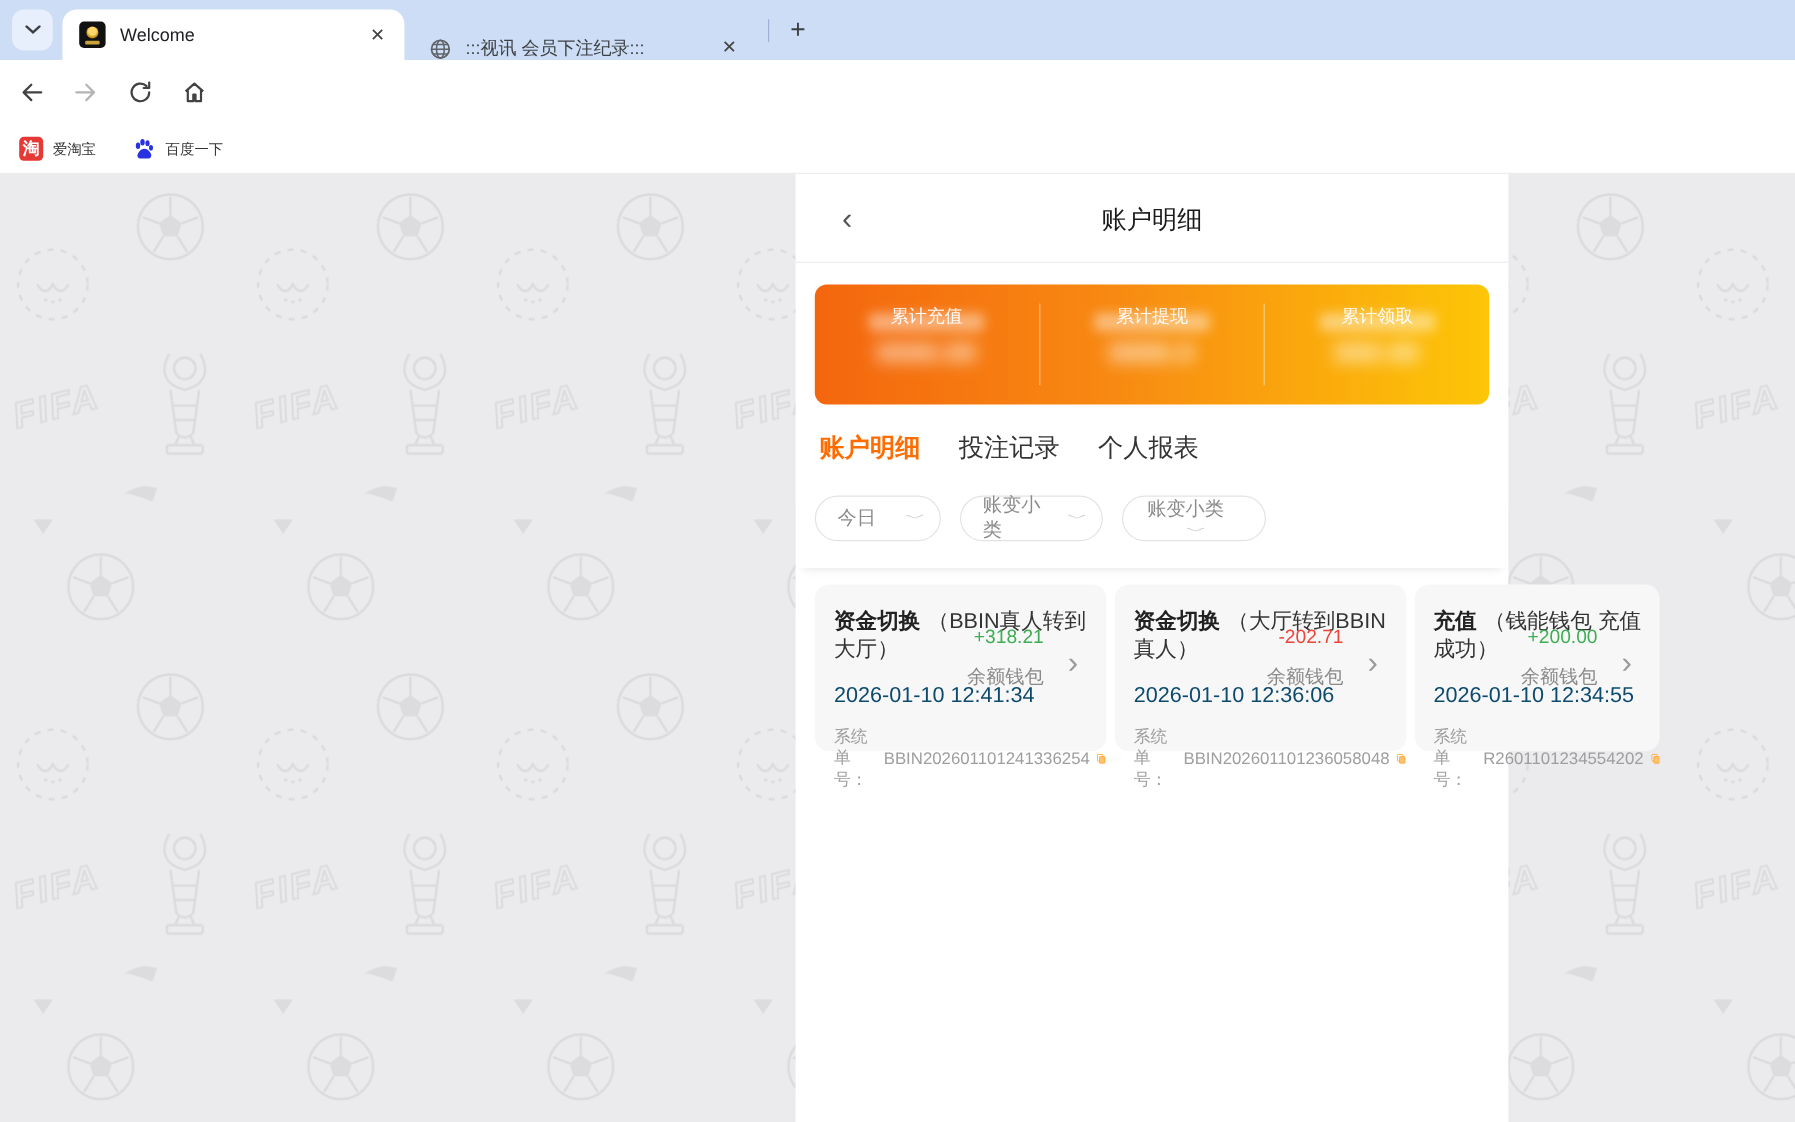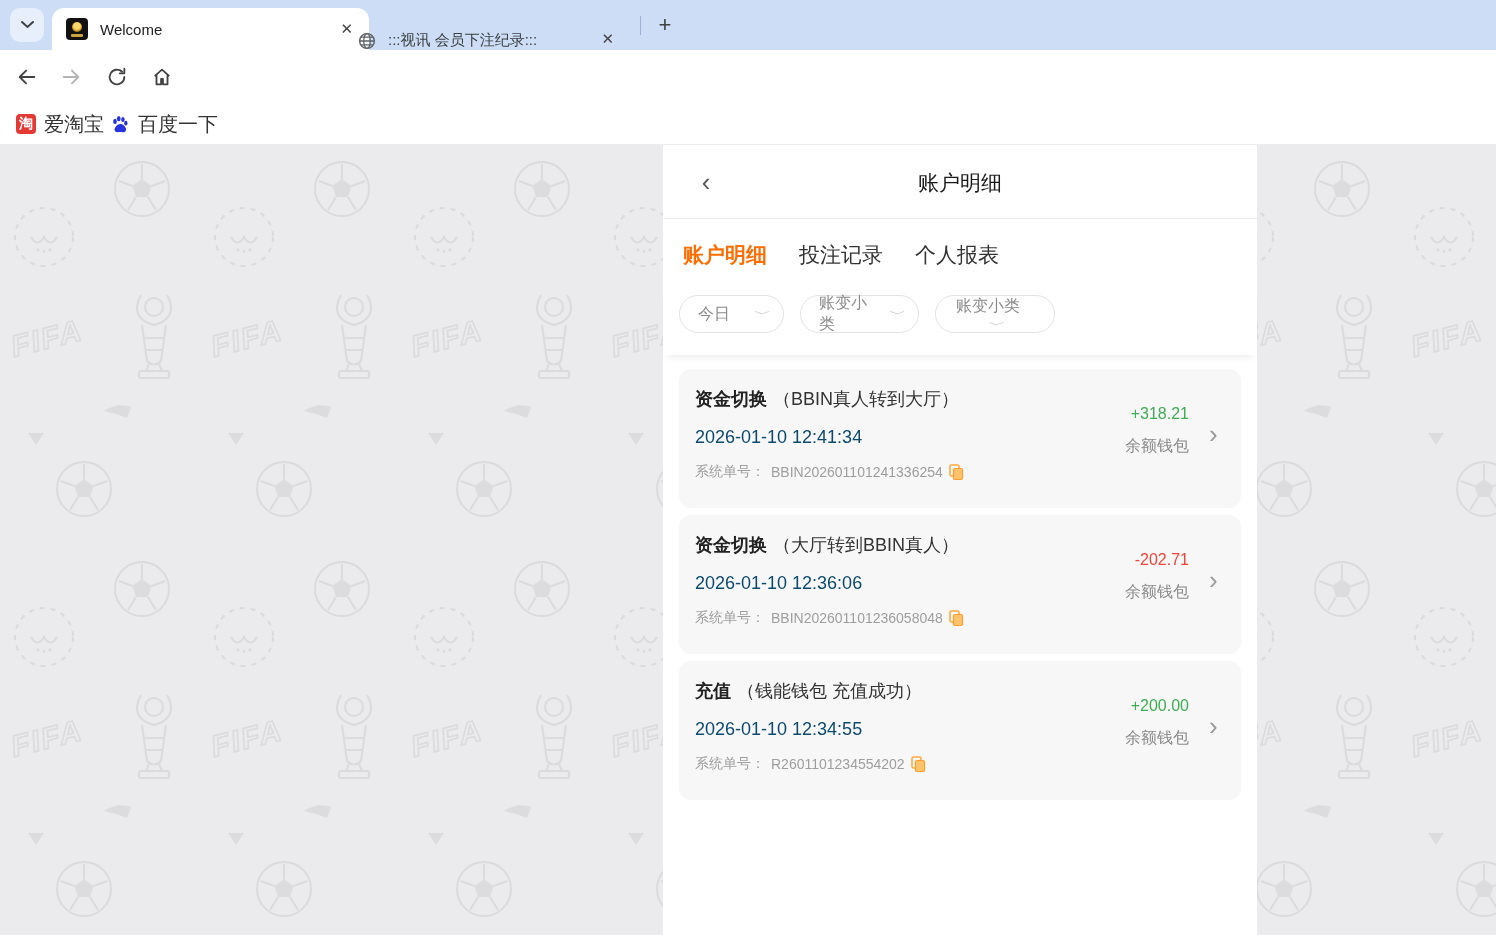--- a/index.html
+++ b/index.html
@@ -5,21 +5,21 @@
   * { margin:0; padding:0; box-sizing:border-box; }
   html,body { width:1496px; height:935px; overflow:hidden;
     font-family:"Liberation Sans","DejaVu Sans",sans-serif; background:#fff; }
 
   
   .tabstrip { position:absolute; top:0; left:0; width:1496px; height:50px; background:#cdddf6; }
   .tab-search-btn { position:absolute; top:8px; left:10px; width:34px; height:34px; border-radius:10px;
     background:#e7effc; border:none; display:flex; align-items:center; justify-content:center;
     color:#3c4043; font-size:13px; cursor:pointer; }
   .tab { position:absolute; top:8px; height:42px; display:flex; align-items:center; }
-  .tab.active { left:52px; width:317px; background:#fff; border-radius:12px 12px 0 0; padding:0 12px 0 14px; }
+  .tab.active { left:52px; width:285px; background:#fff; border-radius:12px 12px 0 0; padding:0 12px 0 14px; }
   .tab.inactive { left:348px; width:280px; padding:0 10px;align-items:flex-end; }
   .tab .title { flex:1; font-size:15px; color:#202124; white-space:nowrap; overflow:hidden; margin-left:12px; }
   .tab.inactive .title { color:#3c4043; }
   .tab .close { font-size:15px; color:#444; padding:2px 4px; cursor:pointer; }
   .favicon1 { width:22px; height:22px; border-radius:4px; background:#111; position:relative; flex:none; }
   .favicon1::after { content:""; position:absolute; left:6px; top:4px; width:10px; height:10px;
     border-radius:50%; background:radial-gradient(circle at 50% 40%, #ffd76a 0 40%, #b8860b 70%, #6b4a00); }
   .favicon1::before { content:""; position:absolute; left:5px; bottom:3px; width:12px; height:3px; background:#caa43b; border-radius:1px; }
   .globe { width:18px; height:18px; flex:none; }
   .tab-sep { position:absolute; left:640px; top:16px; width:1px; height:19px; background:#9fb0d6; }
@@ -28,21 +28,21 @@
 
   .toolbar { position:absolute; top:50px; left:0; width:1496px; height:54px; background:#fff; }
   .nav-btn { position:absolute; top:12px; width:30px; height:30px; border:none; background:transparent; cursor:pointer;
     display:flex; align-items:center; justify-content:center; }
   .urlbar { position:absolute; left:197px; top:58px; width:1292px; height:38px; border-radius:19px;
     background:#e9edf6; display:flex; align-items:center; padding:0 16px; }
   .url-text { font-size:17px; color:#1f1f1f; margin-left:14px; }
 
   .bookmarks { position:absolute; top:104px; left:0; width:1496px; height:41px; background:#fff; border-bottom:1px solid #ececec; }
   .bm { position:absolute; top:7px; height:26px; display:flex; align-items:center; gap:8px; cursor:pointer; }
-  .bm .lbl { font-size:20px; color:#333; }
+  .bm .lbl { font-size:12px; color:#333; }
   .tb-icon { width:20px; height:20px; border-radius:4px; background:#e53935; color:#fff; font-size:14px;
     display:flex; align-items:center; justify-content:center; font-weight:bold; }
 
   
   .page { position:absolute; top:145px; left:0; width:1496px; height:790px; background:#ebebed; }
   .pattern-svg { position:absolute; top:0; left:0; }
 
   .panel { position:absolute; left:663px; top:0; width:594px; height:790px; background:#fff; }
 
   .panel-header { position:relative; height:74px; border-bottom:1px solid #ededed; }
@@ -65,21 +65,21 @@
   .tab-underline { position:absolute; left:26px; top:273px; width:56px; height:5px; border-radius:3px; background:#ff7200; }
 
   .filters { position:relative; height:64px; padding:4px 0 0 16px; display:flex; gap:16px;
     box-shadow:0 6px 8px -5px rgba(0,0,0,.10); }
   .pill { height:38px; border:1px solid #e3e3e3; border-radius:19px; background:#fff;
     display:flex; align-items:center; justify-content:space-between; padding:0 14px 0 18px; cursor:pointer; }
   .pill .plabel { font-size:16px; color:#8a8a8a; margin-right:18px; }
   .pill-1 { width:105px; } .pill-2 { width:119px; } .pill-3 { width:120px;flex-direction:column; }
   .chev-down { color:#c4c4c4; font-size:12px; transform:scaleX(1.4); }
 
-  .list { padding:14px 16px 0; display:flex; flex-direction:column; gap:7px; }
+  .list { padding:14px 16px 0; display:flex; flex-direction:row; gap:7px; }
   .txn-card { position:relative; height:139px; border-radius:12px; background:#f7f7f7; padding:18px 0 0 16px; cursor:pointer; }
   .txn-top { font-size:18px; color:#333; }
   .txn-type { font-weight:bold; color:#222; margin-right:6px; }
   .txn-date { margin-top:16px; font-size:18px; color:#0c4a6e; }
   .txn-order { margin-top:15px; font-size:14px; color:#9e9e9e; display:flex; align-items:center; gap:6px; }
   .amount { position:absolute; top:36px; right:52px; font-size:16px; }
   .amount.pos { color:#3eae54; } .amount.neg { color:#ef4439; }
   .wallet { position:absolute; top:67px; right:52px; font-size:16px; color:#8a8a8a; }
   .chev-right { position:absolute; top:52px; right:18px; width:14px; height:26px; color:#9a9a9a; font-size:26px; line-height:26px; }
 </style>
@@ -202,20 +202,39 @@
     <rect width="1496" height="790" fill="url(#fifaPat)"></rect>
   </svg>
 
   <div class="panel">
 
     <div class="panel-header">
       <button class="back-btn">‹</button>
       <div class="page-title">账户明细</div>
     </div>
 
+    <div class="summary-card">
+      <div class="sum-col">
+        <div class="sum-label">累计充值</div>
+        <div class="blur-chip"></div>
+        <div class="sum-value">8888.88</div>
+      </div>
+      <div class="sum-div"></div>
+      <div class="sum-col">
+        <div class="sum-label">累计提现</div>
+        <div class="blur-chip"></div>
+        <div class="sum-value">8888.8</div>
+      </div>
+      <div class="sum-div"></div>
+      <div class="sum-col">
+        <div class="sum-label">累计领取</div>
+        <div class="blur-chip"></div>
+        <div class="sum-value">888.88</div>
+      </div>
+    </div>
 
     <div class="tabs">
       <div class="ptab active">账户明细</div>
       <div class="ptab">投注记录</div>
       <div class="ptab">个人报表</div>
     </div>
     <div class="tab-underline"></div>
 
     <div class="filters">
       <div class="pill pill-1">

